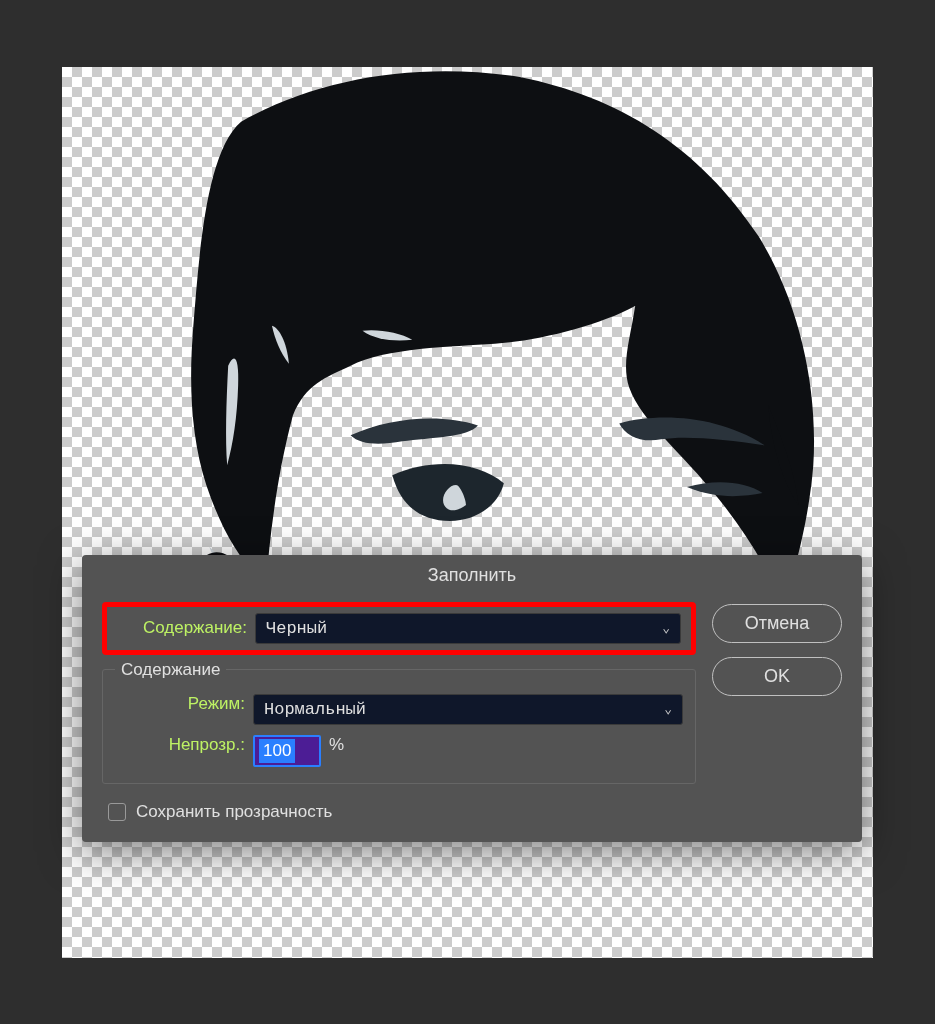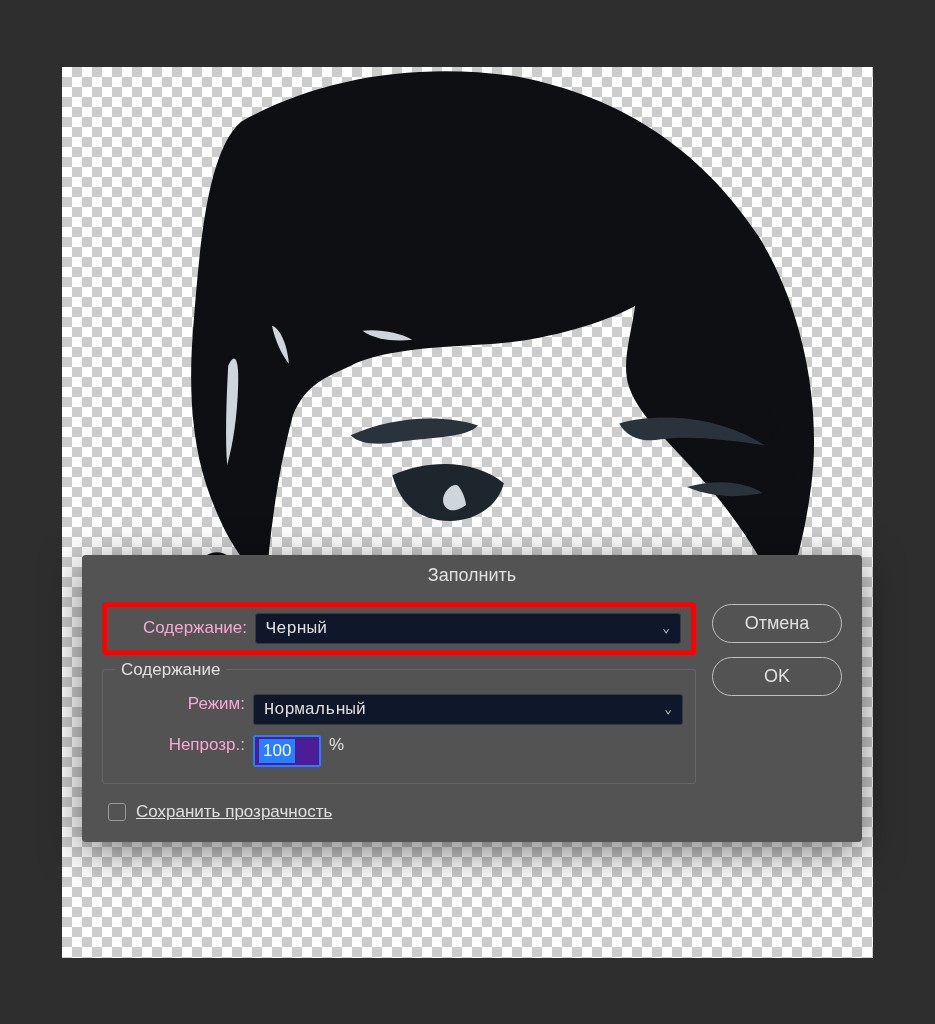--- a/index.html
+++ b/index.html
@@ -80,21 +80,21 @@
       border-radius: 4px;
       padding: 6px 10px;
       display: flex;
       align-items: center;
       gap: 8px;
     }
     .label-cell {
       width: 130px;
       text-align: right;
       font-size: 17px;
-      color: #f9a8d4;
+      color: #bef264;
     }
     .select-box {
       flex: 1;
       background: #0f172a;
       border: 1px solid #3a3a3a;
       border-radius: 3px;
       padding: 5px 10px;
       display: flex;
       align-items: center;
       justify-content: space-between;
@@ -153,21 +153,20 @@
     .percent {
       color: #e0e0e0;
       font-size: 17px;
     }
     .checkbox-row {
       display: flex;
       align-items: center;
       gap: 10px;
       margin-top: 18px;
       padding-left: 6px;
-      text-decoration: underline;
     }
     .checkbox {
       width: 18px;
       height: 18px;
       border: 1.5px solid #999;
       border-radius: 3px;
       background: transparent;
       cursor: pointer;
     }
     .pill-button {

